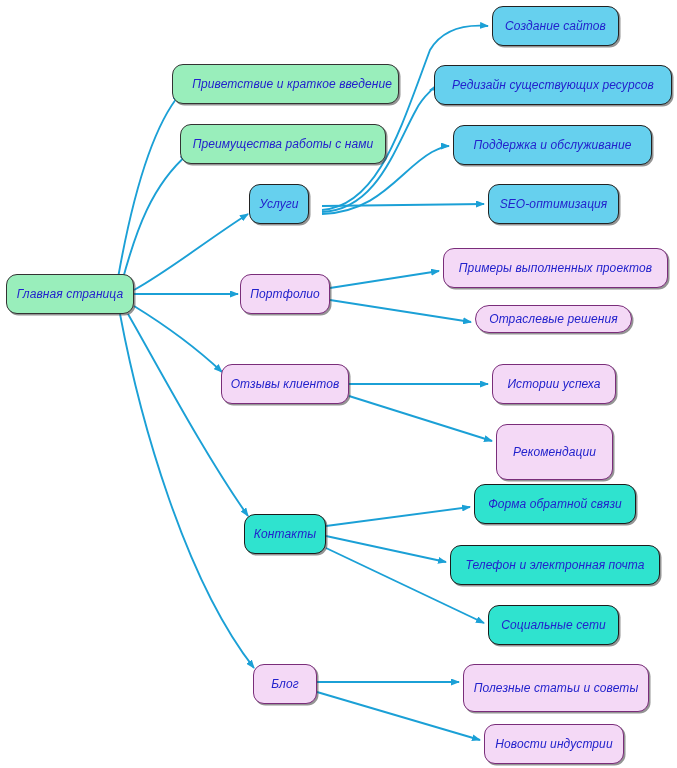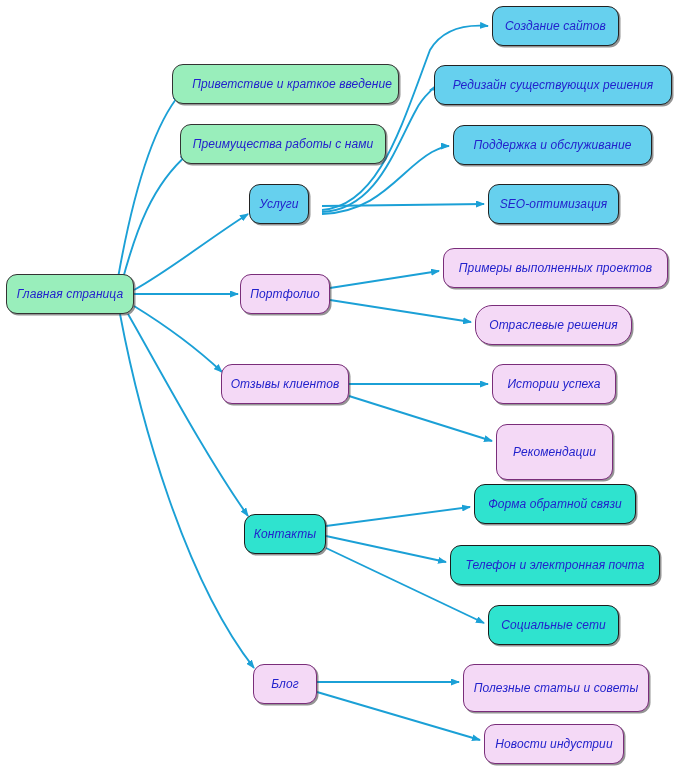--- a/index.html
+++ b/index.html
@@ -106,35 +106,35 @@
       <div class="node n-green" style="left: 180px; top: 124px; width: 206px; height: 40px;">
         <span class="node-label">Преимущества работы с нами</span>
       </div>
       <div class="node n-blue" style="left: 249px; top: 184px; width: 60px; height: 40px;">
         <span class="node-label">Услуги</span>
       </div>
       <div class="node n-blue" style="left: 492px; top: 6px; width: 127px; height: 40px;">
         <span class="node-label">Создание сайтов</span>
       </div>
       <div class="node n-blue" style="left: 434px; top: 65px; width: 238px; height: 40px;">
-        <span class="node-label">Редизайн существующих решения</span>
+        <span class="node-label">Редизайн существующих ресурсов</span>
       </div>
       <div class="node n-blue" style="left: 453px; top: 125px; width: 199px; height: 40px;">
         <span class="node-label">Поддержка и обслуживание</span>
       </div>
       <div class="node n-blue" style="left: 488px; top: 184px; width: 131px; height: 40px;">
         <span class="node-label">SEO-оптимизация</span>
       </div>
       <div class="node n-pink" style="left: 240px; top: 274px; width: 90px; height: 40px;">
         <span class="node-label">Портфолио</span>
       </div>
       <div class="node n-pink" style="left: 443px; top: 248px; width: 225px; height: 40px;">
         <span class="node-label">Примеры выполненных проектов</span>
       </div>
-      <div class="node n-pink" style="left: 475px; top: 305px; width: 157px; height: 40px; border-radius: 17px;">
+      <div class="node n-pink" style="left: 475px; top: 305px; width: 157px; height: 28px; border-radius: 17px;">
         <span class="node-label">Отраслевые решения</span>
       </div>
       <div class="node n-pink" style="left: 221px; top: 364px; width: 128px; height: 40px;">
         <span class="node-label">Отзывы клиентов</span>
       </div>
       <div class="node n-pink" style="left: 492px; top: 364px; width: 124px; height: 40px;">
         <span class="node-label">Истории успеха</span>
       </div>
       <div class="node n-pink" style="left: 496px; top: 424px; width: 117px; height: 56px;">
         <span class="node-label">Рекомендации</span>

